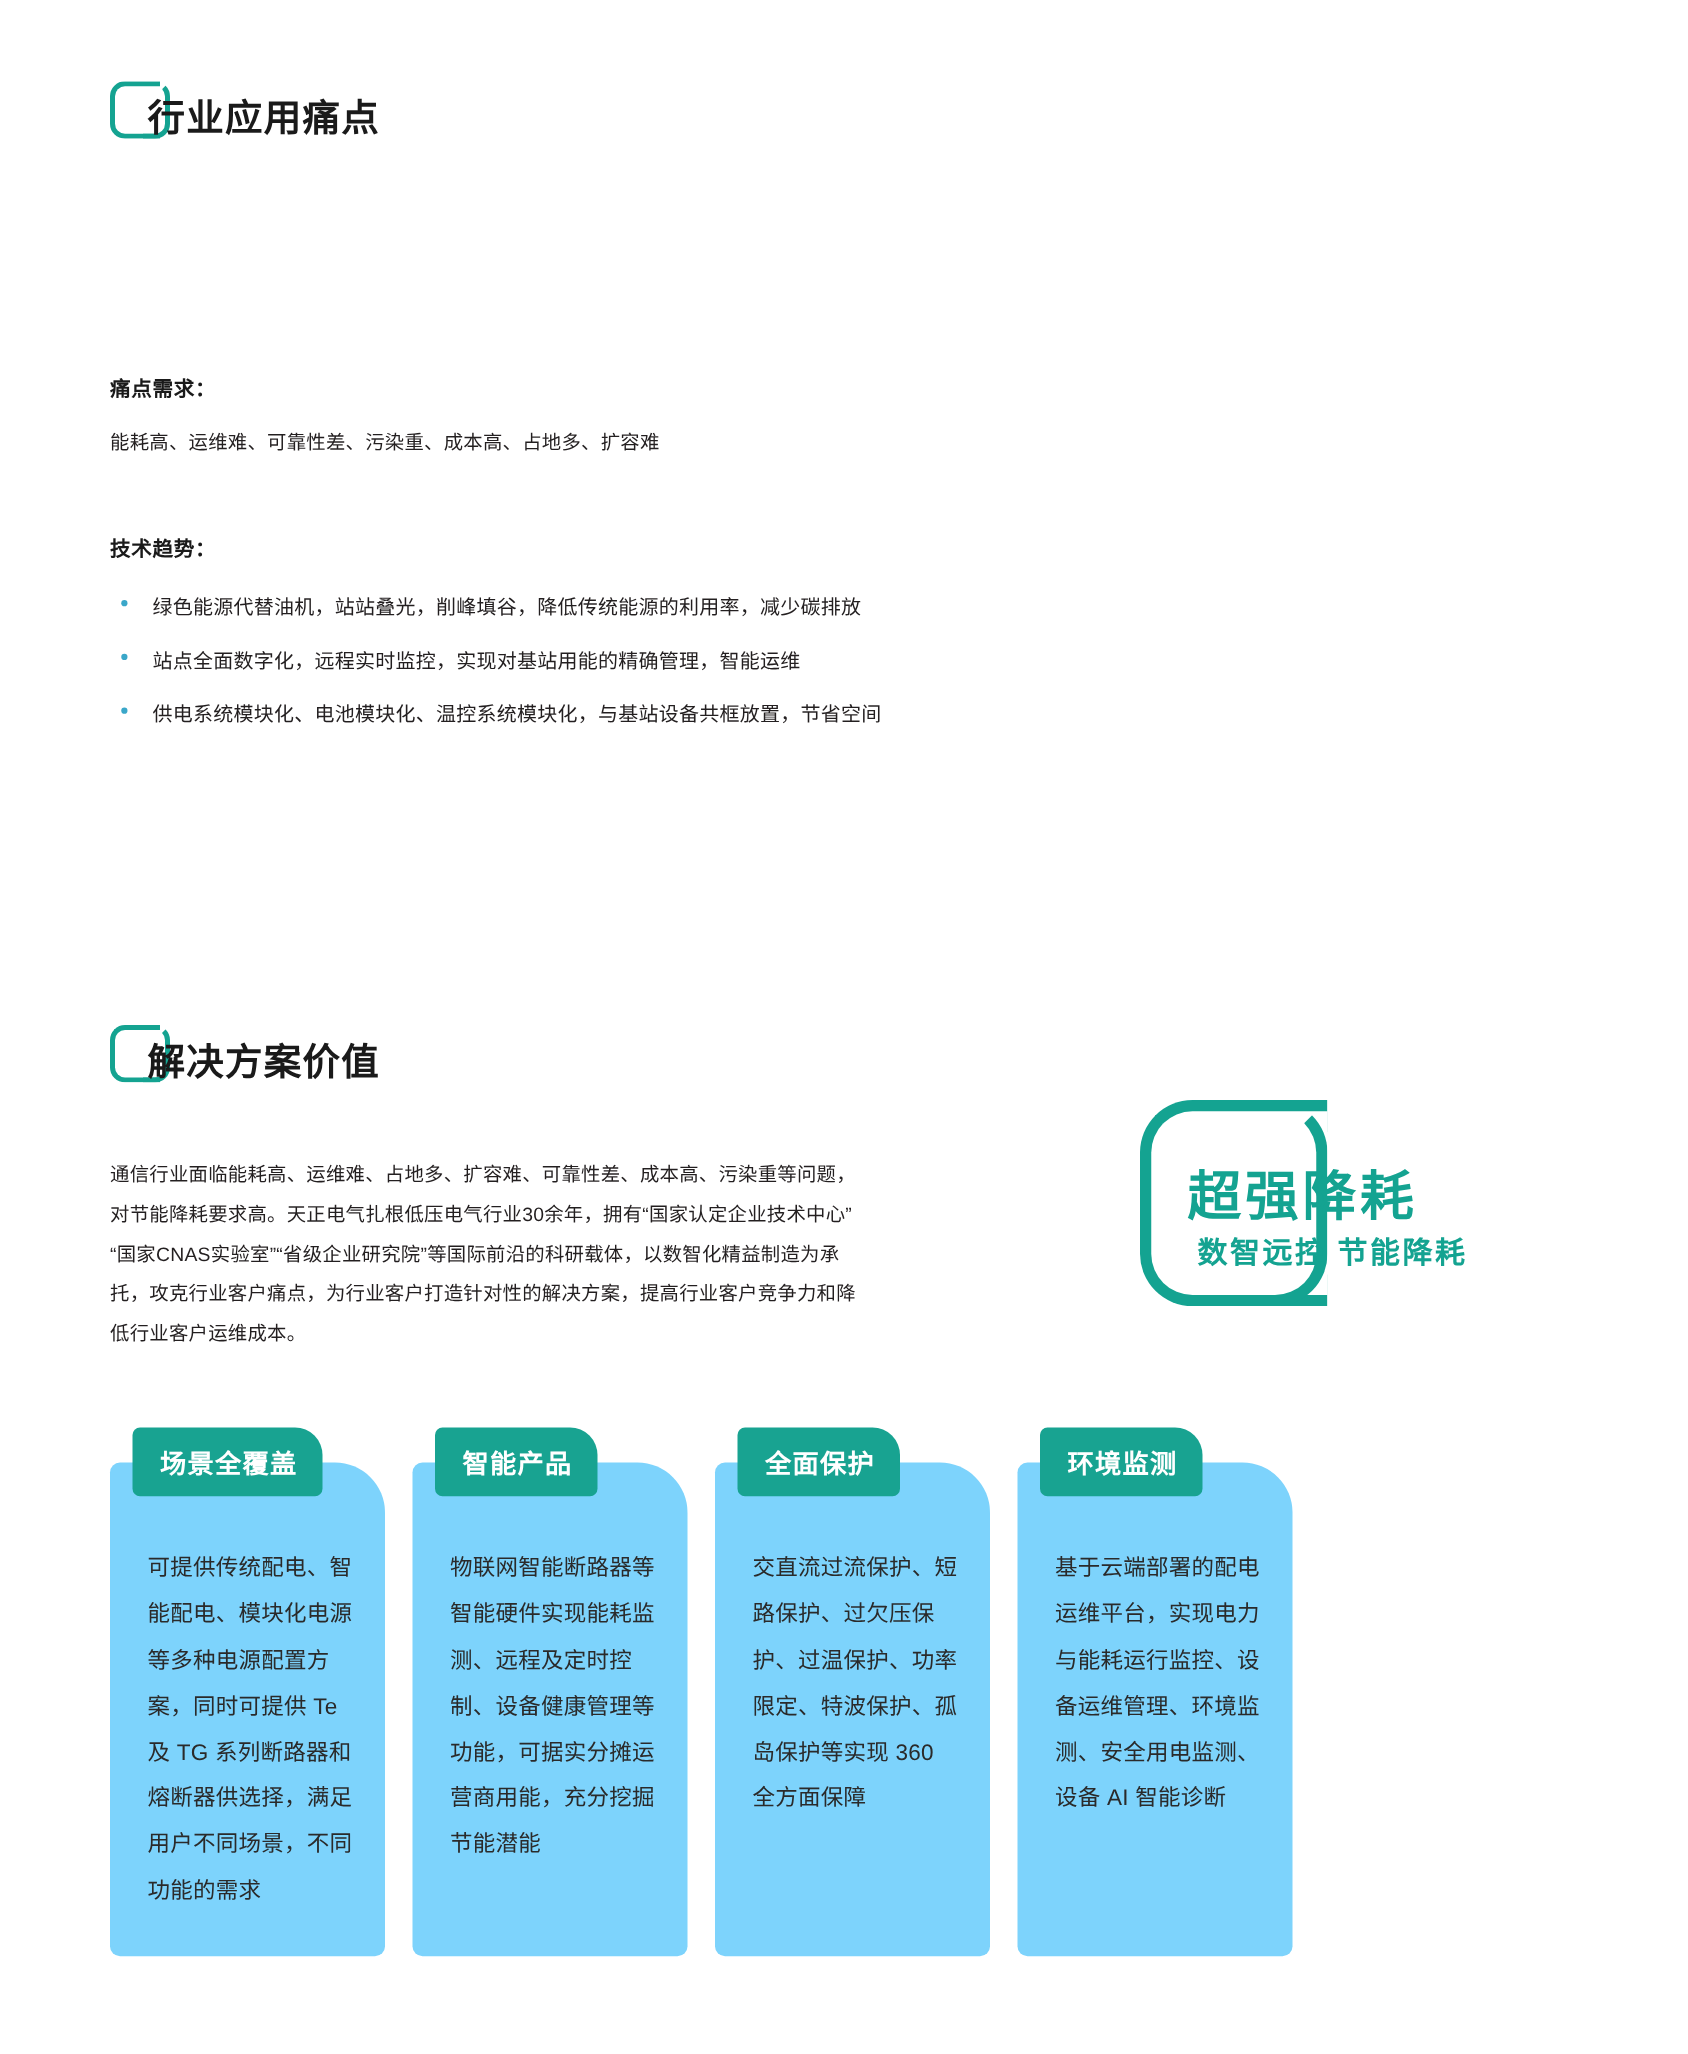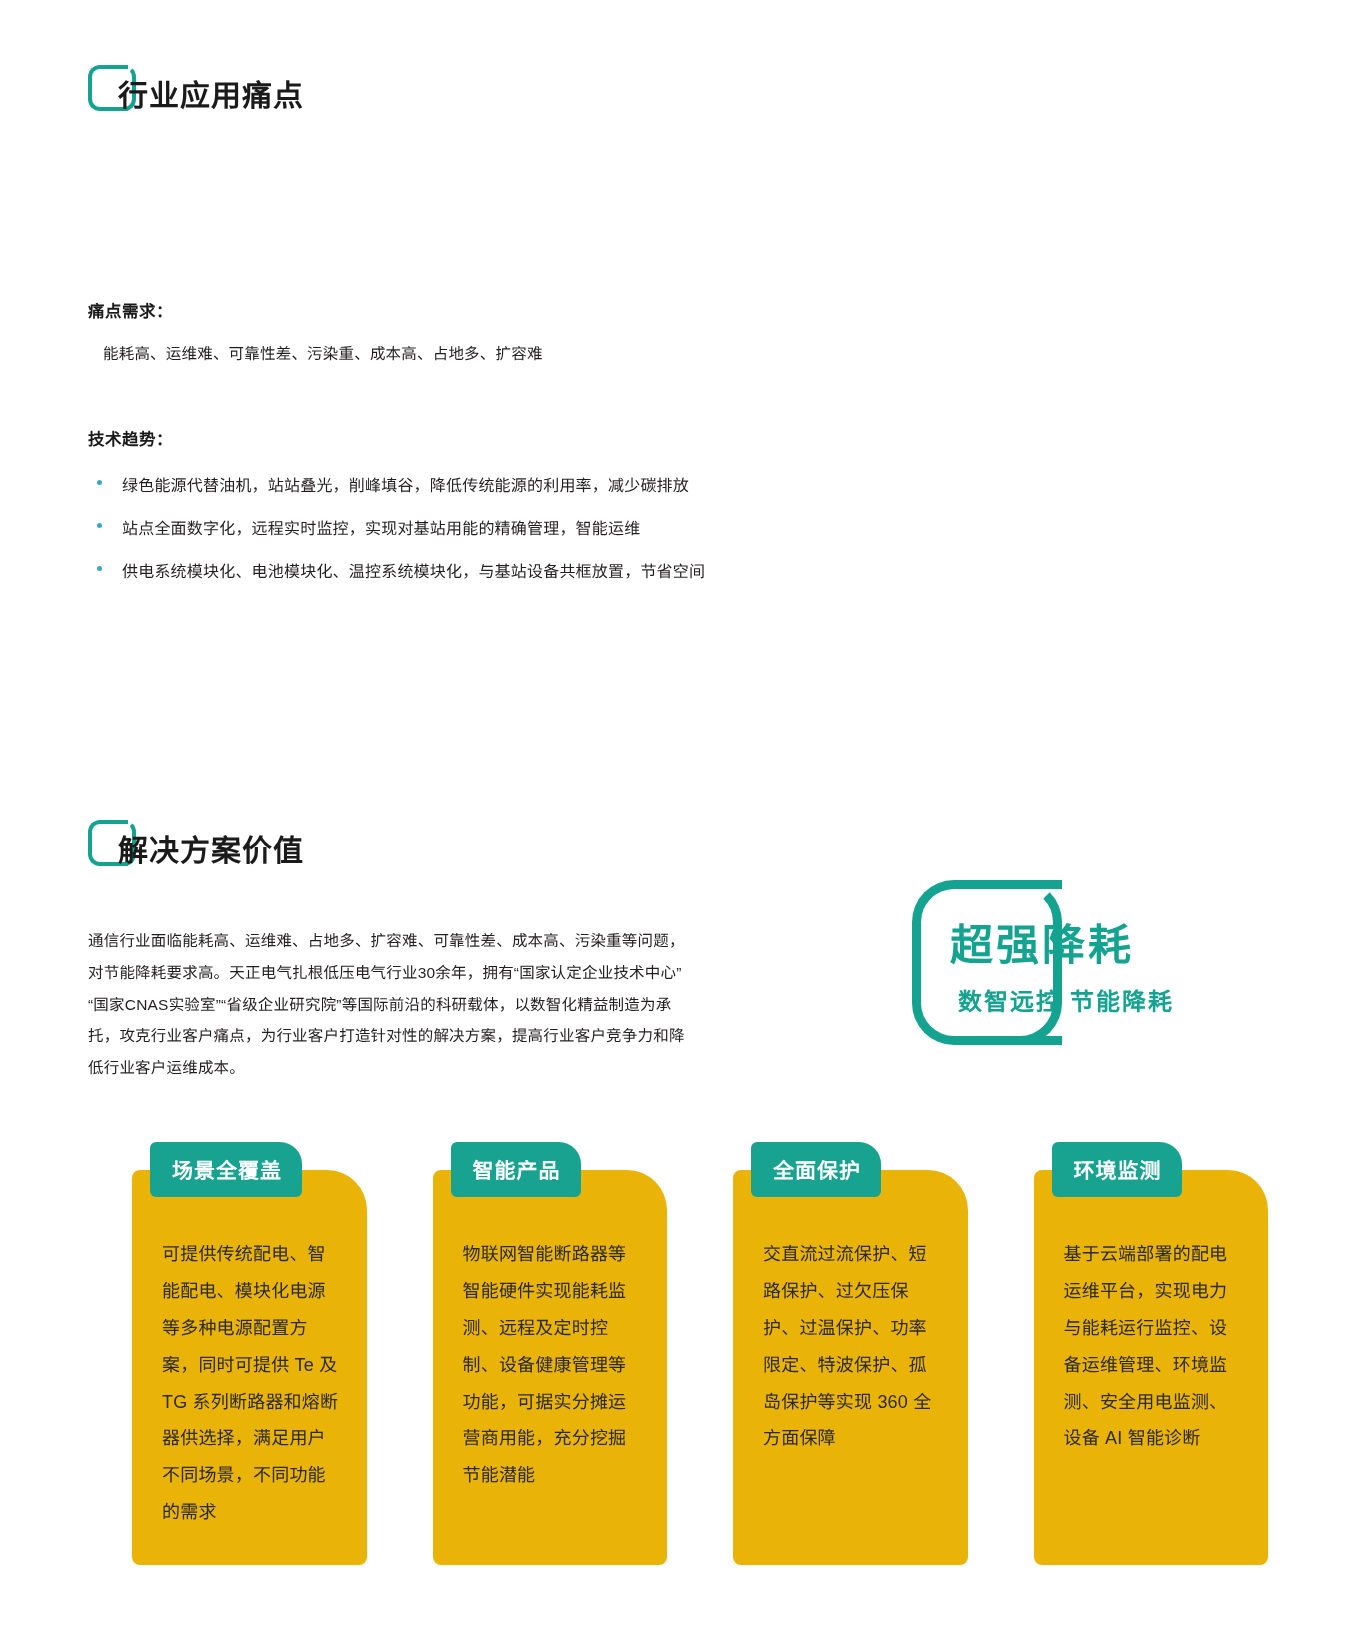--- a/index.html
+++ b/index.html
@@ -83,21 +83,20 @@
     font-size: 16.5px;
     font-weight: 700;
     color: #1a1a1a;
     letter-spacing: 0.5px;
   }
   .plain-line {
     position: absolute;
     font-size: 15.5px;
     color: #231f20;
     letter-spacing: 0.2px;
-    margin-left: 15px;
   }
   .bullets {
     position: absolute;
     margin: 0;
     padding: 0;
     list-style: none;
   }
   .bullets li {
     position: relative;
     font-size: 16px;
@@ -144,21 +143,21 @@
     height: 165px;
     box-sizing: border-box;
     border: 9px solid #14a391;
     border-left: none;
     border-top-color: transparent;
     border-radius: 0 42px 42px 0;
   }
   .badge .badge-main {
     position: absolute;
     left: 38px;
-    top: 30px;
+    top: 42px;
     font-size: 43px;
     font-weight: 700;
     color: #14a391;
     letter-spacing: 3px;
     white-space: nowrap;
     z-index: 4;
   }
   .badge .badge-sub {
     position: absolute;
     left: 46px;
@@ -176,27 +175,26 @@
   .cards {
     position: absolute;
     left: 88px;
     top: 1170px;
     width: 1180px;
     display: flex;
     gap: 22px;
   }
   .card {
     position: relative;
-    width: 278px;
-    background: #eab308;
+    width: 220px;
+    background: #7dd3fc;
     border-radius: 8px 40px 8px 8px;
     padding: 66px 26px 34px 30px;
     box-sizing: border-box;
     min-height: 310px;
-    margin-left: 44px;
   }
   .card-tag {
     position: absolute;
     left: 18px;
     top: -28px;
     background: #18a391;
     color: #ffffff;
     font-size: 21px;
     font-weight: 700;
     letter-spacing: 1px;

